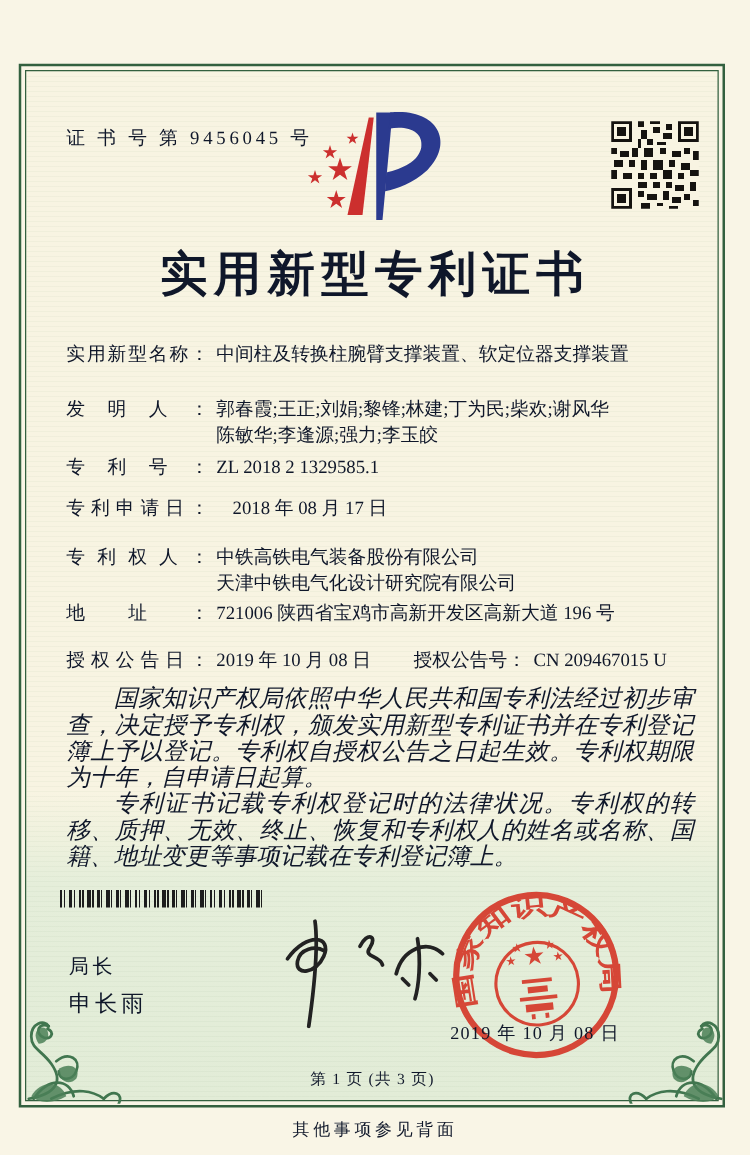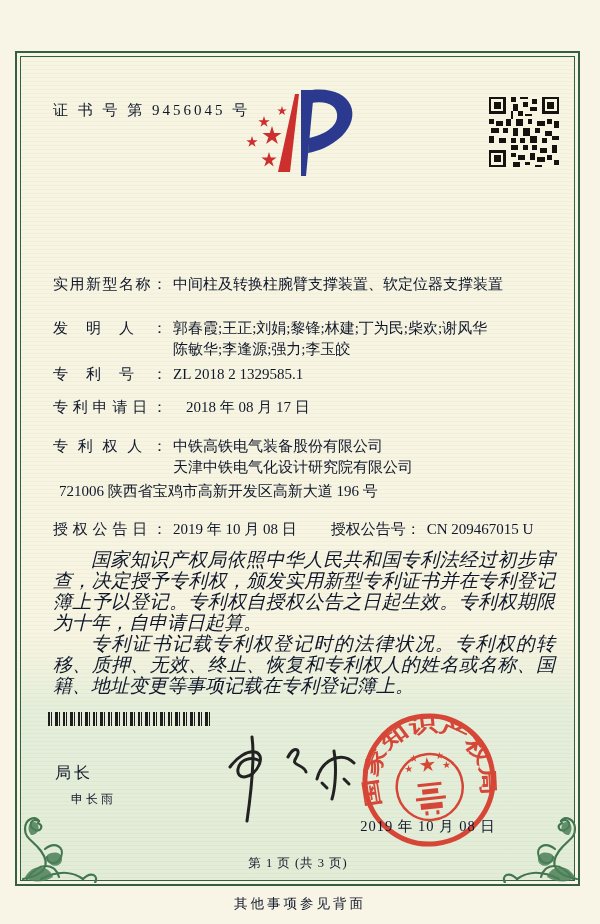--- a/index.html
+++ b/index.html
@@ -56,21 +56,21 @@
   
   .barcode{
     position:absolute;left:48px;top:712px;width:164px;height:14px;
     background:repeating-linear-gradient(90deg,
       #1d1d1d 0 2px, transparent 2px 3px,
       #1d1d1d 3px 4px, transparent 4px 7px,
       #1d1d1d 7px 10px, transparent 10px 11px,
       #1d1d1d 11px 12px, transparent 12px 15px);
   }
   .comm-title{position:absolute;left:55px;top:763px;font-size:16px;letter-spacing:3px;}
-  .comm-name{position:absolute;left:55px;top:791px;font-size:12px;letter-spacing:3px;margin-left:16px;}
+  .comm-name{position:absolute;left:55px;top:791px;font-size:18px;letter-spacing:3px;}
   .signature{position:absolute;left:216px;top:731px;}
   .seal{position:absolute;left:360px;top:711px;transform:rotate(-6deg);opacity:.92;}
   .seal-date{
     position:absolute;left:353px;top:817px;width:150px;text-align:center;
     font-size:14.5px;letter-spacing:1px;
   }
   .page-info{position:absolute;left:0;top:855px;width:596px;text-align:center;font-size:12.5px;letter-spacing:1px;}
   .back-note{position:absolute;left:0;top:895px;width:600px;text-align:center;font-size:13.5px;letter-spacing:3px;}
   .orn{position:absolute;pointer-events:none;}
   .orn-left{left:17px;top:791px;}
@@ -186,20 +186,21 @@
         <rect x="17" y="23" width="2" height="3"></rect>
       <rect x="20" y="25" width="3" height="2"></rect>
         <rect x="24" y="24" width="2" height="2"></rect>
         <rect x="27" y="26" width="2" height="2"></rect>
       <rect x="10" y="27" width="3" height="2"></rect>
         <rect x="15" y="27" width="2" height="1"></rect>
         <rect x="19" y="28" width="3" height="1"></rect>
     </g>
   </svg>
 
+  <div class="title">实用新型专利证书</div>
 
   <div class="row r-inv">
     <span class="lbl">发明人：</span>
     <span class="val">
       <span>郭春霞;王正;刘娟;黎锋;林建;丁为民;柴欢;谢风华</span><br>
       <span>陈敏华;李逢源;强力;李玉皎</span>
     </span>
   </div>
 
   <div class="row r-name">
@@ -219,20 +220,21 @@
 
   <div class="row r-patentee">
     <span class="lbl">专利权人：</span>
     <span class="val">
       <span>中铁高铁电气装备股份有限公司</span><br>
       <span>天津中铁电气化设计研究院有限公司</span>
     </span>
   </div>
 
   <div class="row r-addr">
+    <span class="lbl">地址：</span>
     <span class="val">721006 陕西省宝鸡市高新开发区高新大道 196 号</span>
   </div>
 
   <div class="row r-grant">
     <span class="lbl">授权公告日：</span>
     <span class="val">2019 年 10 月 08 日</span>
     <span class="grant2">
       <span>授权公告号：</span>
       <span class="val">CN 209467015 U</span>
     </span>

